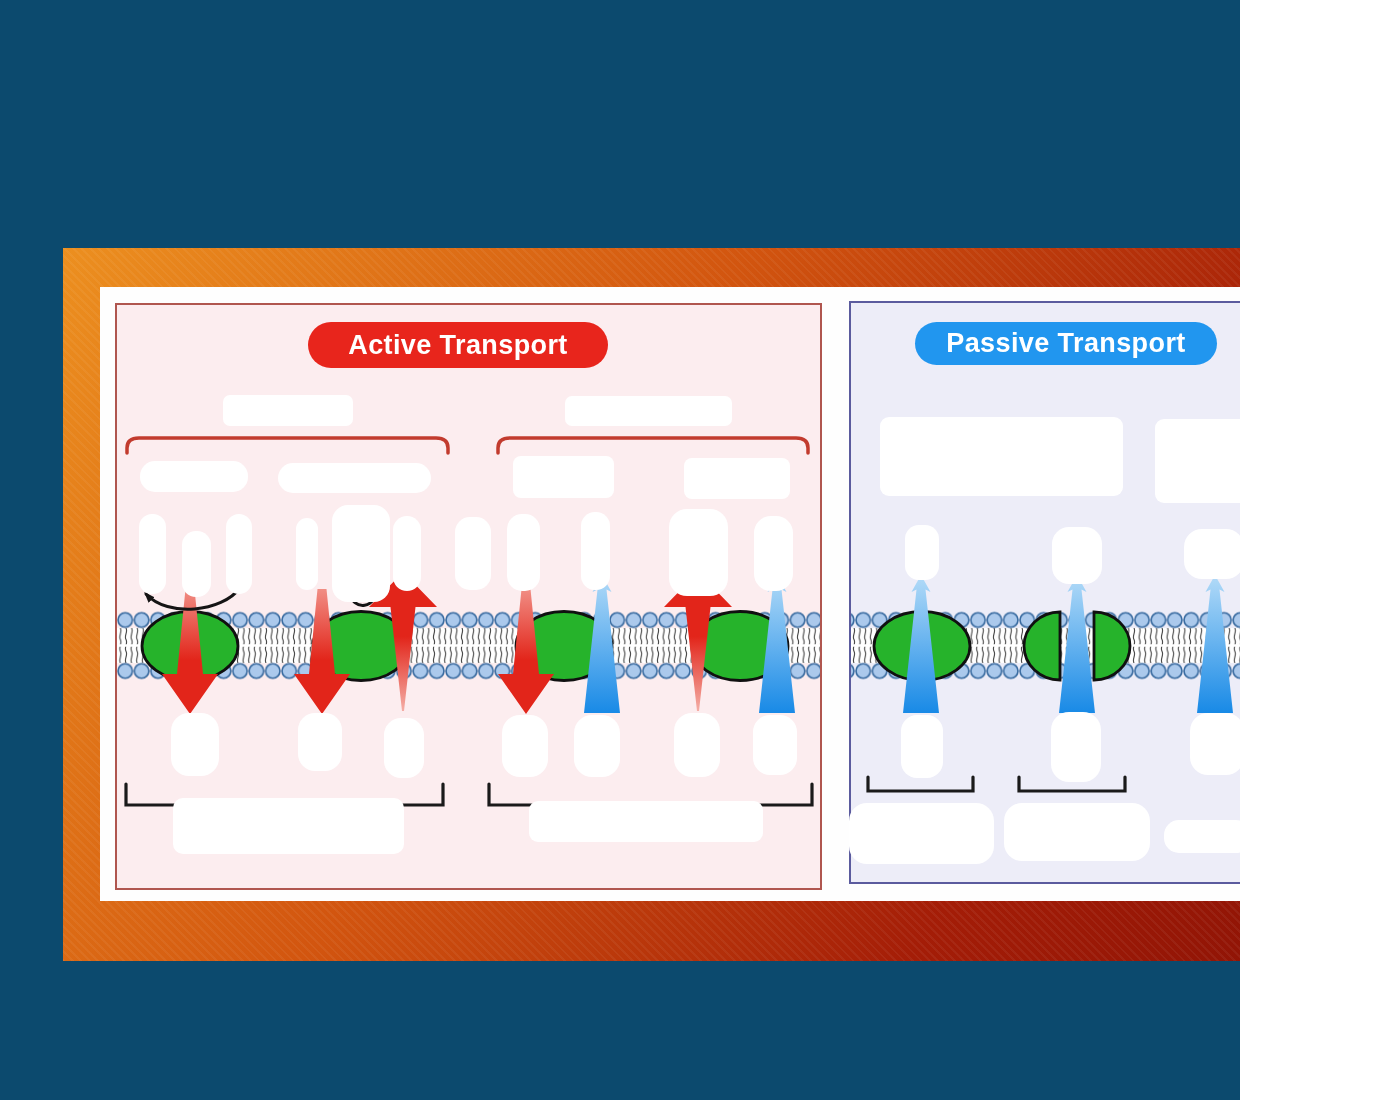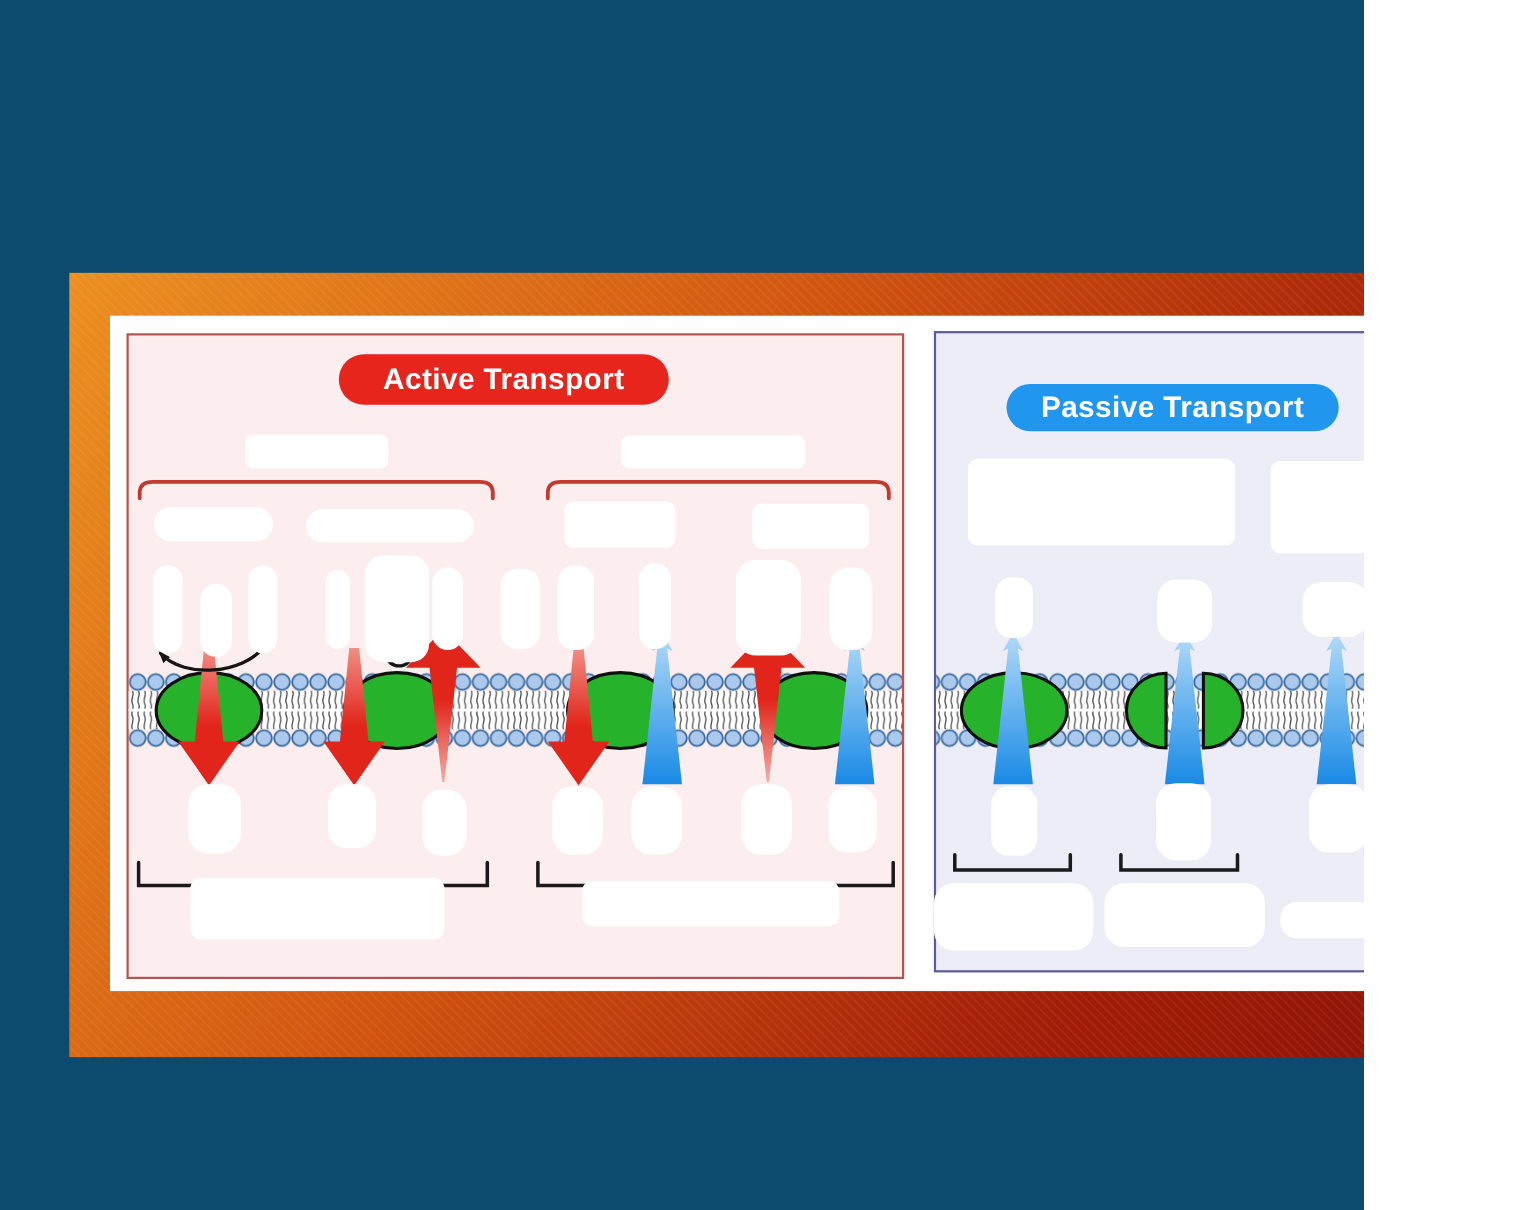--- a/index.html
+++ b/index.html
@@ -129,16 +129,16 @@
       <rect x="1051" y="712" width="50" height="70" rx="18" fill="#ffffff"></rect>
       <rect x="1190" y="713" width="54" height="62" rx="18" fill="#ffffff"></rect>
       <rect x="849" y="803" width="145" height="61" rx="18" fill="#ffffff"></rect>
       <rect x="1004" y="803" width="146" height="58" rx="18" fill="#ffffff"></rect>
       <rect x="1164" y="820" width="87" height="33" rx="15" fill="#ffffff"></rect>
     </svg>
 
   <div id="active-pill" class="pill" style="background: rgb(232, 37, 28);">
     <span>Active Transport</span>
   </div>
-  <div id="passive-pill" class="pill" style="background: rgb(33, 150, 239); margin-top: 27px;">
+  <div id="passive-pill" class="pill" style="background: rgb(33, 150, 239);">
     <span>Passive Transport</span>
   </div>
 </div>
 
 </body></html>

